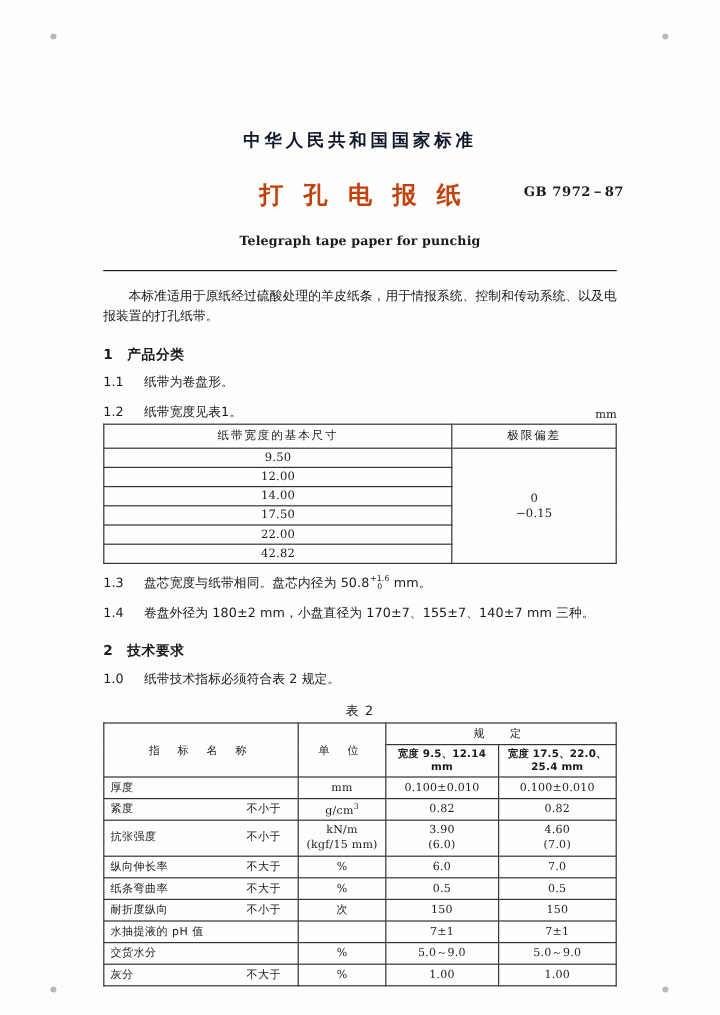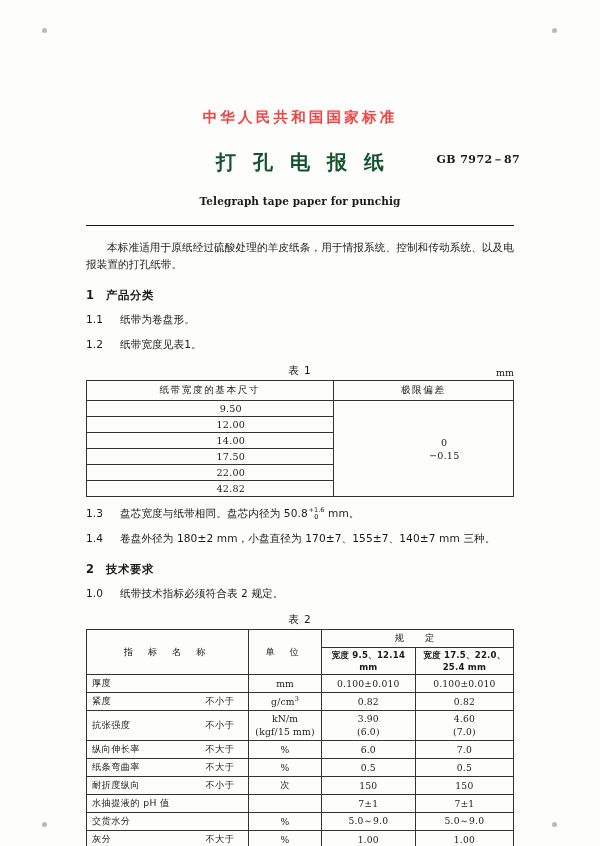--- a/index.html
+++ b/index.html
@@ -40,34 +40,34 @@
     width: 428px;
   }
 
   
   .std-org {
     text-align: center;
     font-size: 14.5px;
     font-weight: bold;
     letter-spacing: 3.2px;
     margin-top: 108px;
-    color: #ef4444;
+    color: #0f172a;
   }
   .title-row {
     position: relative;
     margin-top: 22px;
     height: 30px;
   }
   .doc-title {
     text-align: center;
     font-size: 20px;
     font-weight: bold;
     letter-spacing: 17px;
     padding-left: 17px;
-    color: #14532d;
+    color: #c2410c;
   }
   .std-code {
     position: absolute;
     right: -6px;
     top: 3px;
     font-size: 11px;
     font-weight: bold;
     letter-spacing: 0.4px;
     font-family: "DejaVu Serif", "Liberation Serif", serif;
   }
@@ -161,21 +161,20 @@
   #table1 { margin-top: 1px; }
   #table1 thead td {
     height: 20px;
     letter-spacing: 1.6px;
     font-size: 9.6px;
   }
   #table1 tbody td {
     height: 15.5px;
     font-family: "DejaVu Serif", "Liberation Serif", serif;
     font-size: 9.6px;
-    padding-left: 44px;
   }
   #table1 td.tolcell {
     font-family: "DejaVu Serif", "Liberation Serif", serif;
     line-height: 13px;
     font-size: 9.6px;
   }
 
   
   #table2 { margin-top: 1px; font-size: 9.2px; }
   #table2 td { height: 17px; }
@@ -232,21 +231,20 @@
     </div>
 
     <div class="clause">
       <span class="num">1.1</span><span class="clause-body">纸带为卷盘形。</span>
     </div>
 
     <div class="clause">
       <span class="num">1.2</span><span class="clause-body">纸带宽度见表1。</span>
     </div>
 
-    <div class="tbl-caption">表 1</div>
     <div class="tbl-unit">mm</div>
 
     <table class="gb" id="table1">
       <thead>
         <tr>
           <td class="thick-top">纸带宽度的基本尺寸</td>
           <td class="thick-top">极限偏差</td>
         </tr>
       </thead>
       <tbody>

